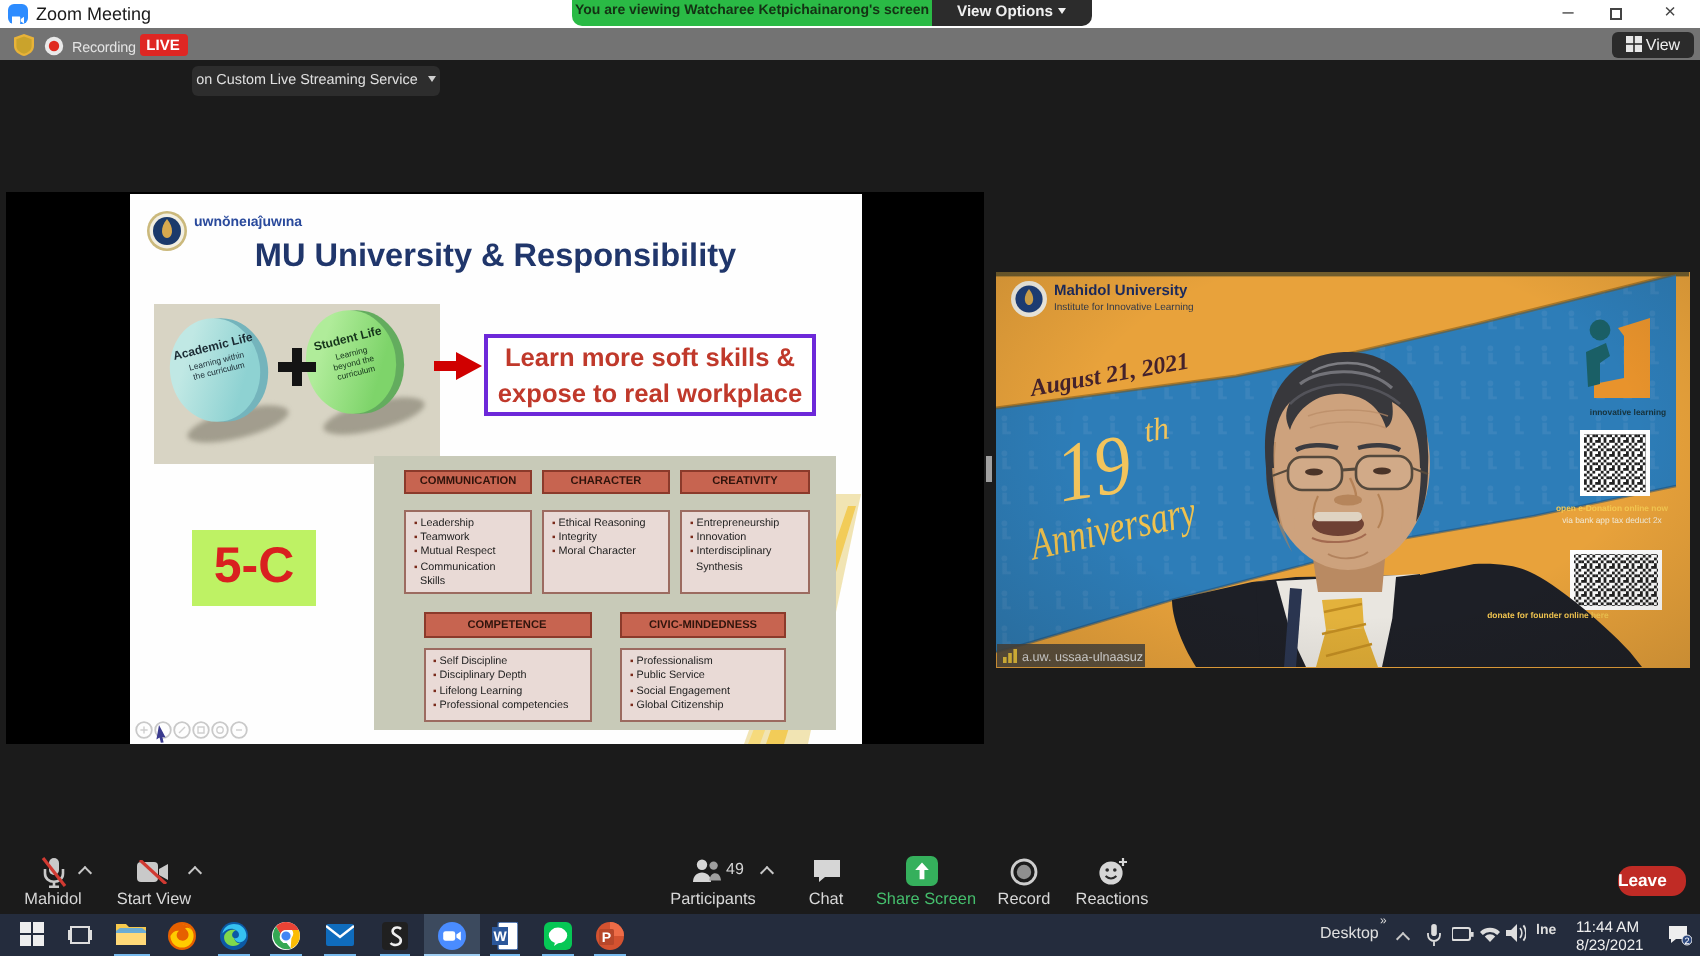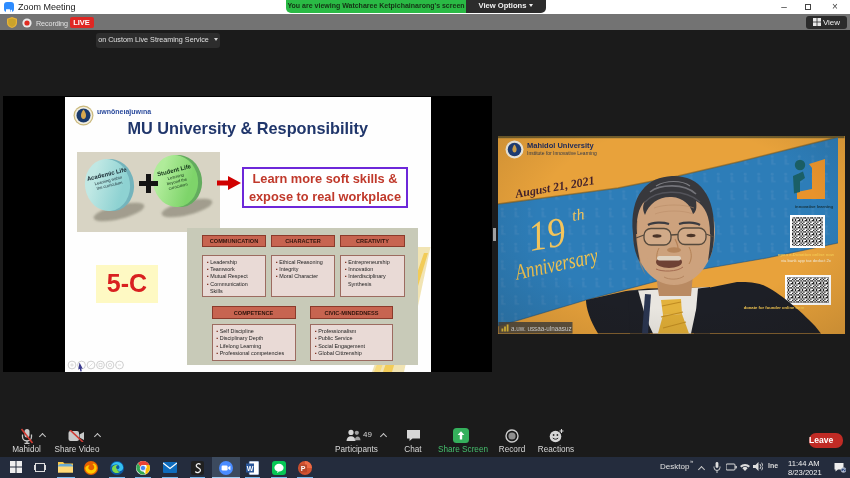--- a/index.html
+++ b/index.html
@@ -38,21 +38,21 @@
   #video { position:absolute; left:498px; top:136px; width:346.5px; height:197.5px; background:#e8a23b; }
 
   
   #slidetitle { position:absolute; left:0; top:22.5px; width:100%; text-align:center;
     font-size:16.3px; font-weight:bold; color:#20366b; letter-spacing:0px; }
   #beige { position:absolute; left:12px; top:55px; width:143px; height:80px; background:#d8d4c4; }
   .ell { position:absolute; border-radius:50%; }
   #learnbox { position:absolute; left:177px; top:70px; width:166px; height:41px; background:#fff;
     border:2px solid #6d28d9; color:#c0392b; font-size:12.8px; font-weight:bold;
     text-align:center; line-height:18.5px; padding-top:1px; }
-  #fivec { position:absolute; left:31px; top:168px; width:62px; height:38px; background:#fef9c3;
+  #fivec { position:absolute; left:31px; top:168px; width:62px; height:38px; background:#bef264;
     color:#d92020; font-size:25px; font-weight:bold; text-align:center; line-height:37px; }
   #sage { position:absolute; left:122px; top:131.5px; width:231px; height:136.5px; background:#c8cab8; }
   .cbox-h { position:absolute; background:#c76450; border:1px solid #8b3a2b; color:#30140c;
     font-size:5.6px; font-weight:bold; text-align:center; }
   .cbox-b { position:absolute; background:#e9dad6; border:1px solid #9c6b60; color:#222;
     font-size:5.4px; line-height:7.4px; padding:3px 0 0 4px; }
   .cbox-b i { font-style:normal; color:#7a2a1a; font-size:5px; }
 
   
   #btoolbar { position:absolute; left:0; top:420px; width:850px; height:37px; background:#1b1b1b; }
@@ -342,21 +342,21 @@
     </svg>
     <div class="caret" style="left:40px;top:13px;"></div>
     <div class="blabel" style="left:4px;width:45px;">Mahidol</div>
 
     <svg class="abs" style="left:68px;top:10px;" width="17" height="12" viewBox="0 0 17 12">
       <rect x="0.5" y="1" width="10.5" height="10" rx="2" fill="#c9c9c9"></rect>
       <path d="M11.5 4.5 16 2v8l-4.5-2.5z" fill="#c9c9c9"></path>
       <path d="M2 0 15 12" stroke="#d03a32" stroke-width="1.6"></path>
     </svg>
     <div class="caret" style="left:95px;top:13px;"></div>
-    <div class="blabel" style="left:54px;width:46px;">Share Video</div>
+    <div class="blabel" style="left:54px;width:46px;">Start View</div>
 
     <svg class="abs" style="left:346px;top:9px;" width="15" height="13" viewBox="0 0 15 13">
       <circle cx="5" cy="3.4" r="2.6" fill="#d6d6d6"></circle>
       <path d="M0.5 12c0-3 2-4.8 4.5-4.8S9.5 9 9.5 12z" fill="#d6d6d6"></path>
       <circle cx="10.8" cy="3.8" r="2.1" fill="#9f9f9f"></circle>
       <path d="M8.6 11.2c.4-2.4 1.5-3.6 3-3.6 1.6 0 2.7 1.4 2.9 3.6z" fill="#9f9f9f"></path>
     </svg>
     <div class="abs" style="left:363px;top:10px;font-size:8px;color:#d6d6d6;">49</div>
     <div class="caret" style="left:381px;top:13px;"></div>
     <div class="blabel" style="left:329px;width:55px;">Participants</div>

